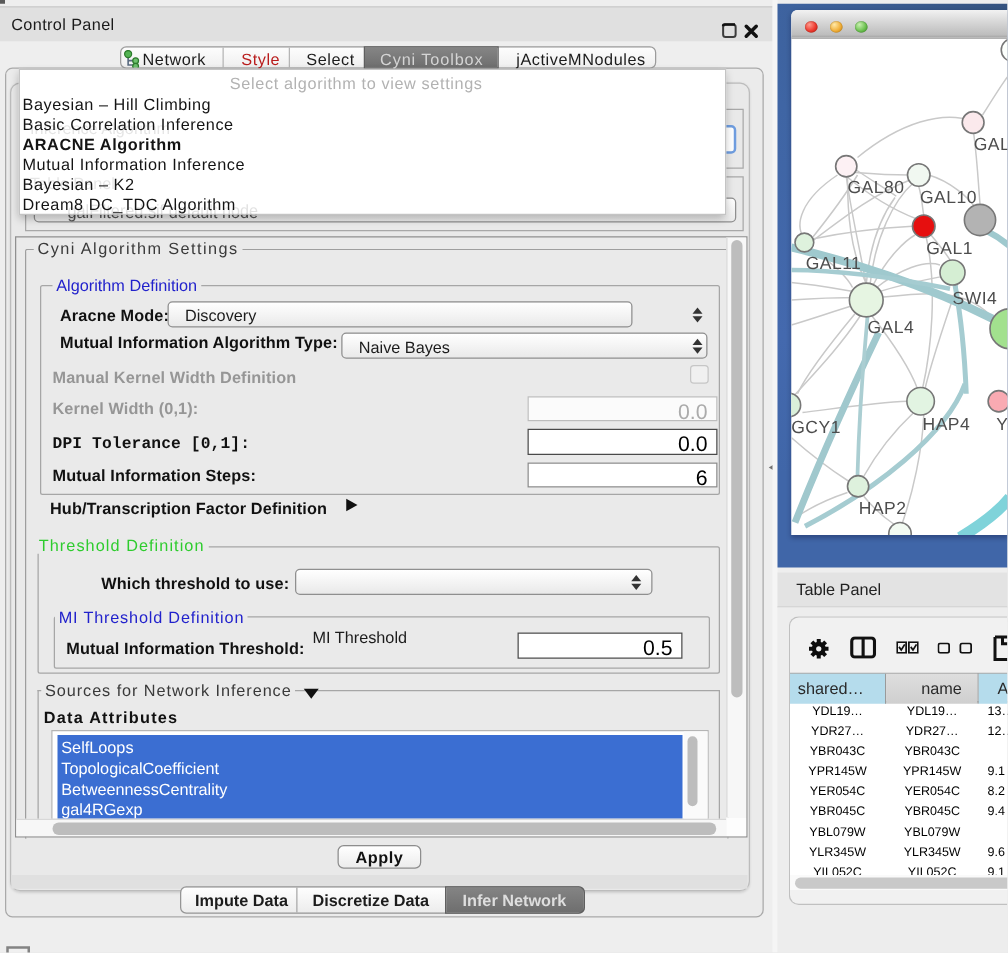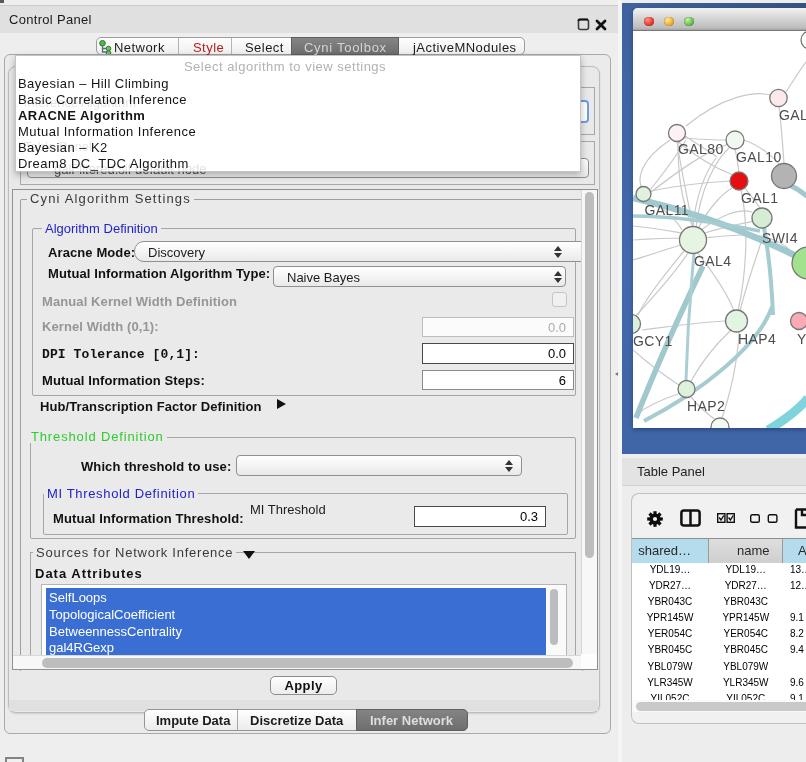--- a/index.html
+++ b/index.html
@@ -2,21 +2,21 @@
 <html><head>
 <meta charset="utf-8">
 <style>
 html,body{margin:0;padding:0;}
 body{width:806px;height:762px;overflow:hidden;background:#eeeeee;
   font-family:"Liberation Sans",sans-serif;-webkit-font-smoothing:antialiased;}
 #root{position:relative;width:806px;height:762px;}
 .a{position:absolute;}
 .lbl{font-size:13px;color:#111;font-weight:bold;white-space:nowrap;letter-spacing:0.1px;}
 .dis{color:#969696;}
-.field{position:absolute;background:#fff;border:1px solid #9a9a9a;font-size:13px;
+.field{position:absolute;background:#fff;border:1px solid #9a9a9a;font-size:17px;
   text-align:right;padding:2px 7px 0 0;box-sizing:border-box;}
 .combo{position:absolute;background:linear-gradient(#ffffff,#f2f2f2 60%,#e9e9e9);
   border:1px solid #8f8f8f;border-radius:4px;font-size:13px;color:#1c1c1c;
   box-sizing:border-box;white-space:nowrap;}
 .arr{position:absolute;width:0;height:0;}
 .grp{position:absolute;border:1px solid #a6a6a6;border-radius:2px;}
 .gt{position:absolute;font-size:13px;white-space:nowrap;background:#eaeaea;
   padding:0 3px;line-height:13px;}
 .thumb{position:absolute;background:#bdbdbd;border-radius:5px;}
 </style>
@@ -68,21 +68,21 @@
   <div class="a" style="left:12px;top:189px;width:586px;height:481px;background:#eaeaea;border:1px solid #909090;box-sizing:border-box;"></div>
   <div id="settings">
 
     <div class="a" style="left:20px;top:199px;width:561px;height:471px;border:1px solid #9e9e9e;border-bottom:none;border-radius:2px 2px 0 0;"></div>
     <div class="gt" style="left:27px;top:192px;color:#3a3a3a;letter-spacing:1.15px;">Cyni Algorithm Settings</div>
 
     <div class="grp" style="left:32px;top:228px;width:542px;height:166px;"></div>
     <div class="gt" style="left:42px;top:222px;color:#2222cc;">Algorithm Definition</div>
 
     <div class="lbl a" style="left:48px;top:245px;">Aracne Mode:</div>
-    <div class="combo" style="left:134px;top:241px;width:460px;height:21px;border-radius:10px;">
+    <div class="combo" style="left:134px;top:241px;width:372px;height:21px;">
       <span style="position:absolute;left:13px;top:3px;">Discovery</span>
     </div>
     <div class="arr" style="left:554px;top:246px;border-left:4px solid transparent;border-right:4px solid transparent;border-bottom:5px solid #333;"></div>
     <div class="arr" style="left:554px;top:253px;border-left:4px solid transparent;border-right:4px solid transparent;border-top:5px solid #333;"></div>
 
     <div class="lbl a" style="left:48px;top:266px;">Mutual Information Algorithm Type:</div>
     <div class="combo" style="left:273px;top:266px;width:293px;height:21px;">
       <span style="position:absolute;left:13px;top:3px;">Naive Bayes</span>
     </div>
     <div class="arr" style="left:554px;top:271px;border-left:4px solid transparent;border-right:4px solid transparent;border-bottom:5px solid #333;"></div>
@@ -109,21 +109,21 @@
     <div class="lbl a" style="left:81px;top:459px;">Which threshold to use:</div>
     <div class="combo" style="left:236px;top:455px;width:286px;height:21px;">
       <span style="position:absolute;left:13px;top:3px;margin-top:43px;">MI Threshold</span>
     </div>
     <div class="arr" style="left:505px;top:460px;border-left:4px solid transparent;border-right:4px solid transparent;border-bottom:5px solid #333;"></div>
     <div class="arr" style="left:505px;top:467px;border-left:4px solid transparent;border-right:4px solid transparent;border-top:5px solid #333;"></div>
 
     <div class="grp" style="left:43px;top:493px;width:523px;height:40px;"></div>
     <div class="gt" style="left:44px;top:487px;color:#2222cc;letter-spacing:0.65px;">MI Threshold Definition</div>
     <div class="lbl a" style="left:53px;top:511px;">Mutual Information Threshold:</div>
-    <div class="field" style="left:414px;top:506px;width:132px;height:21px;border-color:#4a4a4a;color:#000;">0.3</div>
+    <div class="field" style="left:414px;top:506px;width:132px;height:21px;border-color:#4a4a4a;color:#000;">0.5</div>
 
     <div class="a" style="left:30px;top:552px;width:544px;height:110px;border:1px solid #a6a6a6;border-bottom:none;"></div>
     <div class="gt" style="left:33px;top:546px;color:#3a3a3a;letter-spacing:0.75px;">Sources for Network Inference</div>
     <div class="arr" style="left:243px;top:551px;border-left:6.5px solid transparent;border-right:6.5px solid transparent;border-top:8px solid #111;"></div>
     <div class="lbl a" style="left:35px;top:566px;letter-spacing:1px;">Data Attributes</div>
 
     <div class="a" style="left:41px;top:584px;width:526px;height:72px;background:#fff;border:1px solid #b5b5b5;box-sizing:border-box;overflow:hidden;">
       <div class="a" style="left:4px;top:3px;width:500px;height:68px;background:#3b6ed2;"></div>
       <div class="a" style="left:7px;top:5px;font-size:13px;color:#fff;line-height:16.8px;">SelfLoops<br>TopologicalCoefficient<br>BetweennessCentrality<br>gal4RGexp</div>
       <div class="a" style="left:505px;top:0;width:20px;height:72px;background:#fafafa;"></div>

